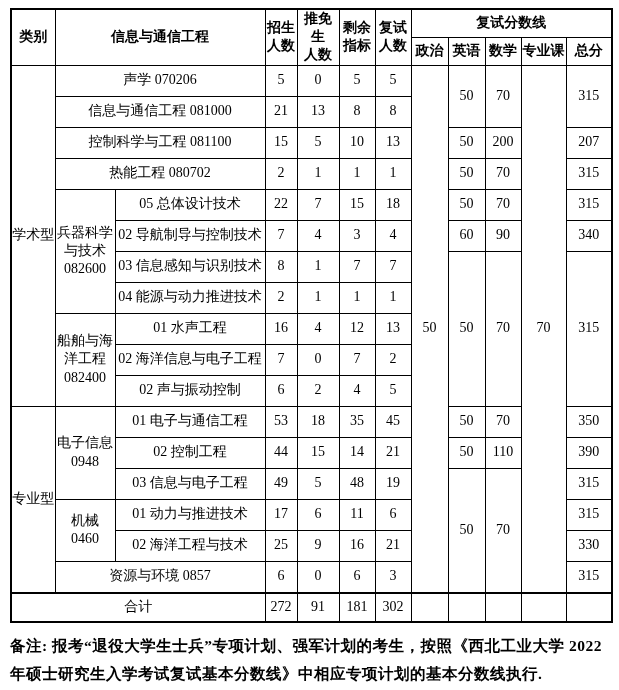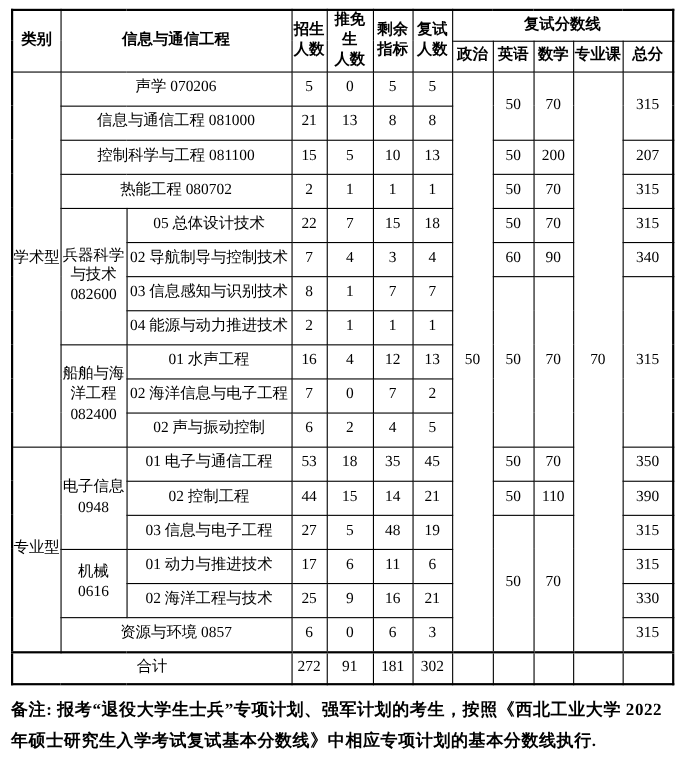--- a/index.html
+++ b/index.html
@@ -203,30 +203,30 @@
         <td>44</td>
         <td>15</td>
         <td>14</td>
         <td>21</td>
         <td>50</td>
         <td>110</td>
         <td>390</td>
       </tr>
       <tr>
         <td class="nm">03 信息与电子工程</td>
-        <td>27</td>
+        <td>49</td>
         <td>5</td>
         <td>48</td>
         <td>19</td>
         <td rowspan="4">50</td>
         <td rowspan="4">70</td>
         <td>315</td>
       </tr>
       <tr>
-        <td rowspan="2" class="pre">机械 0616</td>
+        <td rowspan="2" class="pre">机械 0460</td>
         <td class="nm">01 动力与推进技术</td>
         <td>17</td>
         <td>6</td>
         <td>11</td>
         <td>6</td>
         <td>315</td>
       </tr>
       <tr>
         <td class="nm">02 海洋工程与技术</td>
         <td>25</td>

